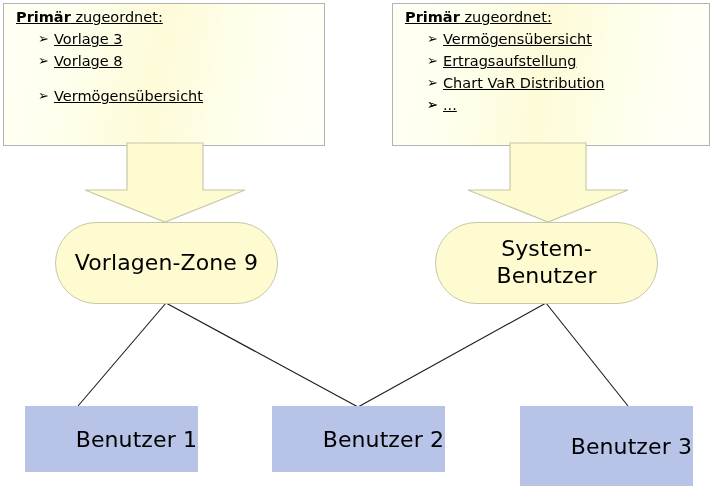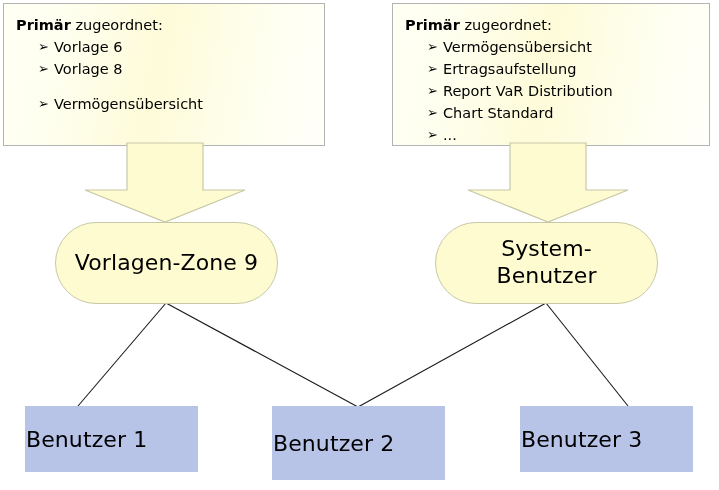--- a/index.html
+++ b/index.html
@@ -17,25 +17,26 @@
   }
 
   
   .infobox {
     position: absolute;
     box-sizing: border-box;
     border: 1px solid #b3b3b3;
     background: linear-gradient(100deg,
                 #fffff4 0%, #fffff0 18%,
                 #fdfbd8 48%, #fffff0 78%, #fffffa 100%);
-    padding: 10px 12px 0 12px;
+    padding: 2px 12px 0 12px;
     color: #000000;
     font-size: 14.5px;
     line-height: 1.52;
     box-shadow: 0 0 0 0 rgba(0,0,0,0);
+    text-decoration: underline;
   }
   .infobox .heading {
     white-space: nowrap;
   }
   .infobox .heading b {
     font-weight: bold;
   }
   .infobox ul {
     list-style: none;
     margin: 0 0 0 0;
@@ -90,57 +91,57 @@
   #zone-system    { left: 435px; top: 222px; width: 223px; height: 82px; }
 
   
   .userbox {
     position: absolute;
     box-sizing: border-box;
     background: #b8c3e8;
     border: 1px solid #b8c3e8;
     display: flex;
     align-items: center;
-    justify-content: flex-start;
+    justify-content: flex-end;
     color: #000000;
     font-size: 22px;
     letter-spacing: 0.1px;
   }
   #userbox-1 { left: 25px;  top: 406px; width: 173px; height: 66px; }
-  #userbox-2 { left: 272px; top: 406px; width: 173px; height: 74px; }
-  #userbox-3 { left: 520px; top: 406px; width: 173px; height: 66px; }
+  #userbox-2 { left: 272px; top: 406px; width: 173px; height: 66px; }
+  #userbox-3 { left: 520px; top: 406px; width: 173px; height: 80px; }
 </style>
 </head>
 <body>
 
 <div id="canvas">
 
   <div class="infobox" id="infobox-left">
     <div class="heading">
       <b>Primär</b><span> zugeordnet:</span>
     </div>
     <ul>
-      <li><span class="bullet">➢</span><span>Vorlage 6</span></li>
+      <li><span class="bullet">➢</span><span>Vorlage 3</span></li>
       <li><span class="bullet">➢</span><span>Vorlage 8</span></li>
     </ul>
     <div class="gap"></div>
     <ul>
       <li><span class="bullet">➢</span><span>Vermögensübersicht</span></li>
     </ul>
   </div>
 
   <div class="infobox" id="infobox-right">
     <div class="heading">
       <b>Primär</b><span> zugeordnet:</span>
     </div>
     <ul>
       <li><span class="bullet">➢</span><span>Vermögensübersicht</span></li>
       <li><span class="bullet">➢</span><span>Ertragsaufstellung</span></li>
-      <li><span class="bullet">➢</span><span>Report VaR Distribution</span></li>
-      <li><span class="bullet">➢</span><span>Chart Standard</span></li>
+      <li><span class="bullet">➢</span><span>Chart VaR Distribution</span></li>
+      <li><span class="bullet">➢</span></li>
       <li><span class="bullet">➢</span><span>...</span></li>
     </ul>
   </div>
 
   <svg id="vector-layer" viewBox="0 0 719 490" width="719" height="490">
 
     <polygon points="127,143 203,143 203,190 245,190 165,222 85,190 127,190" fill="#fdfbcf" stroke="#c8c8a8" stroke-width="1.2" stroke-linejoin="miter"></polygon>
 
     <polygon points="510,143 586,143 586,190 628,190 548,222 468,190 510,190" fill="#fdfbcf" stroke="#c8c8a8" stroke-width="1.2" stroke-linejoin="miter"></polygon>
 

